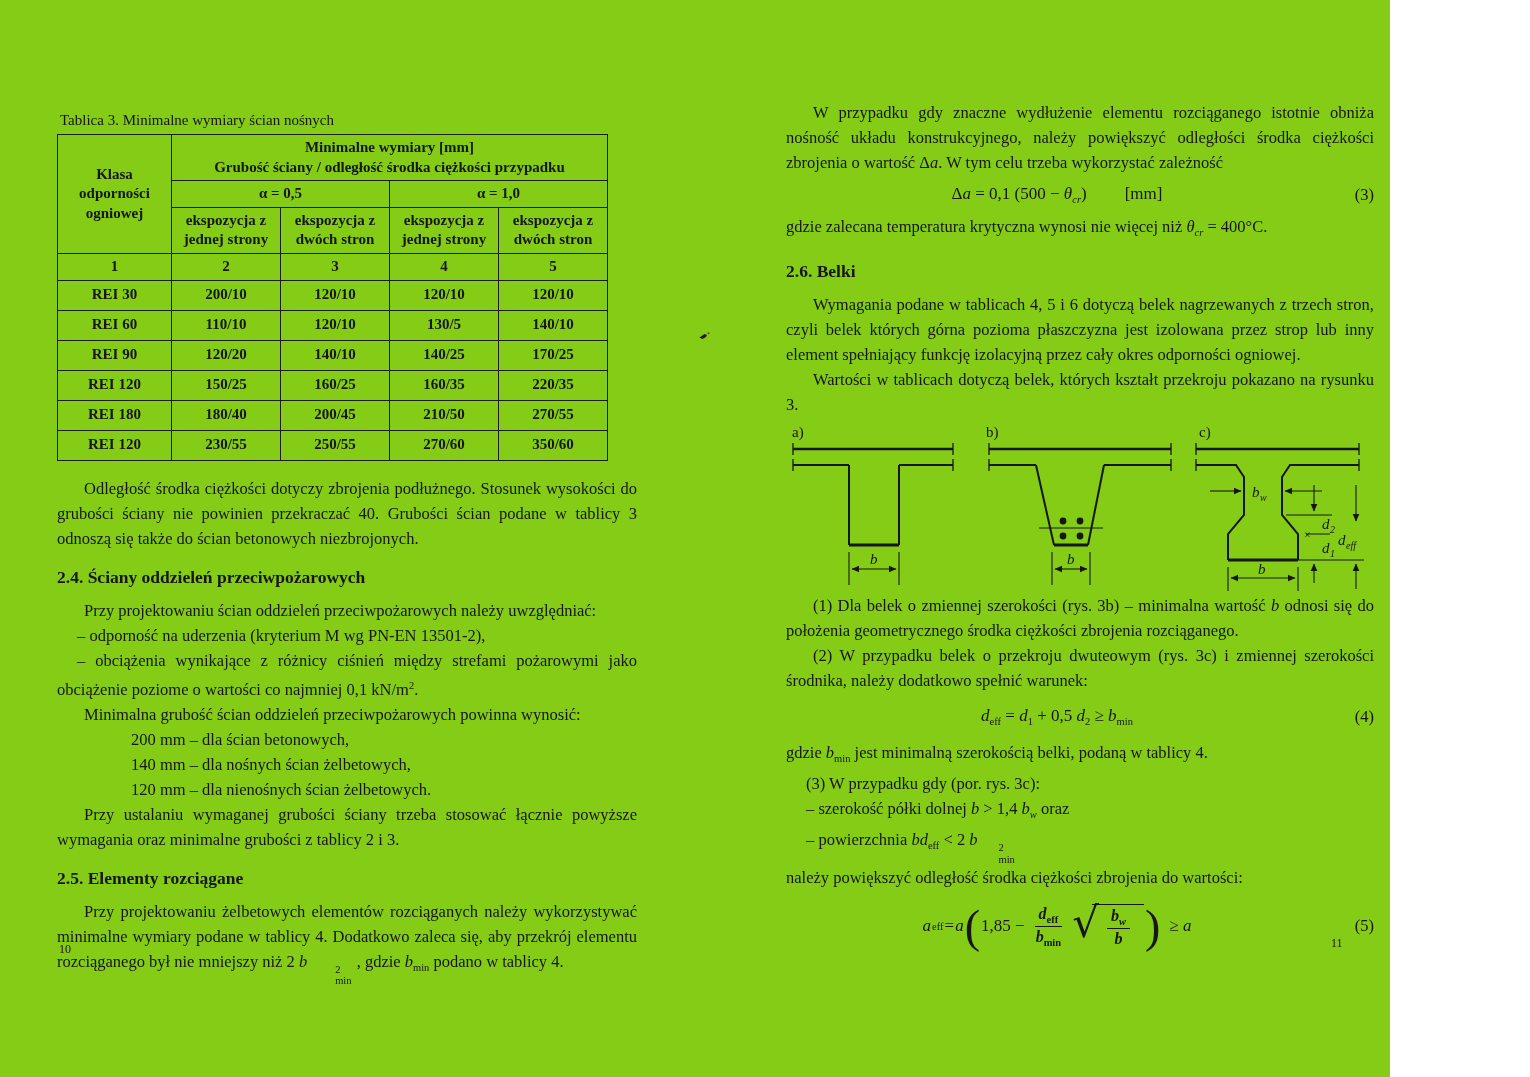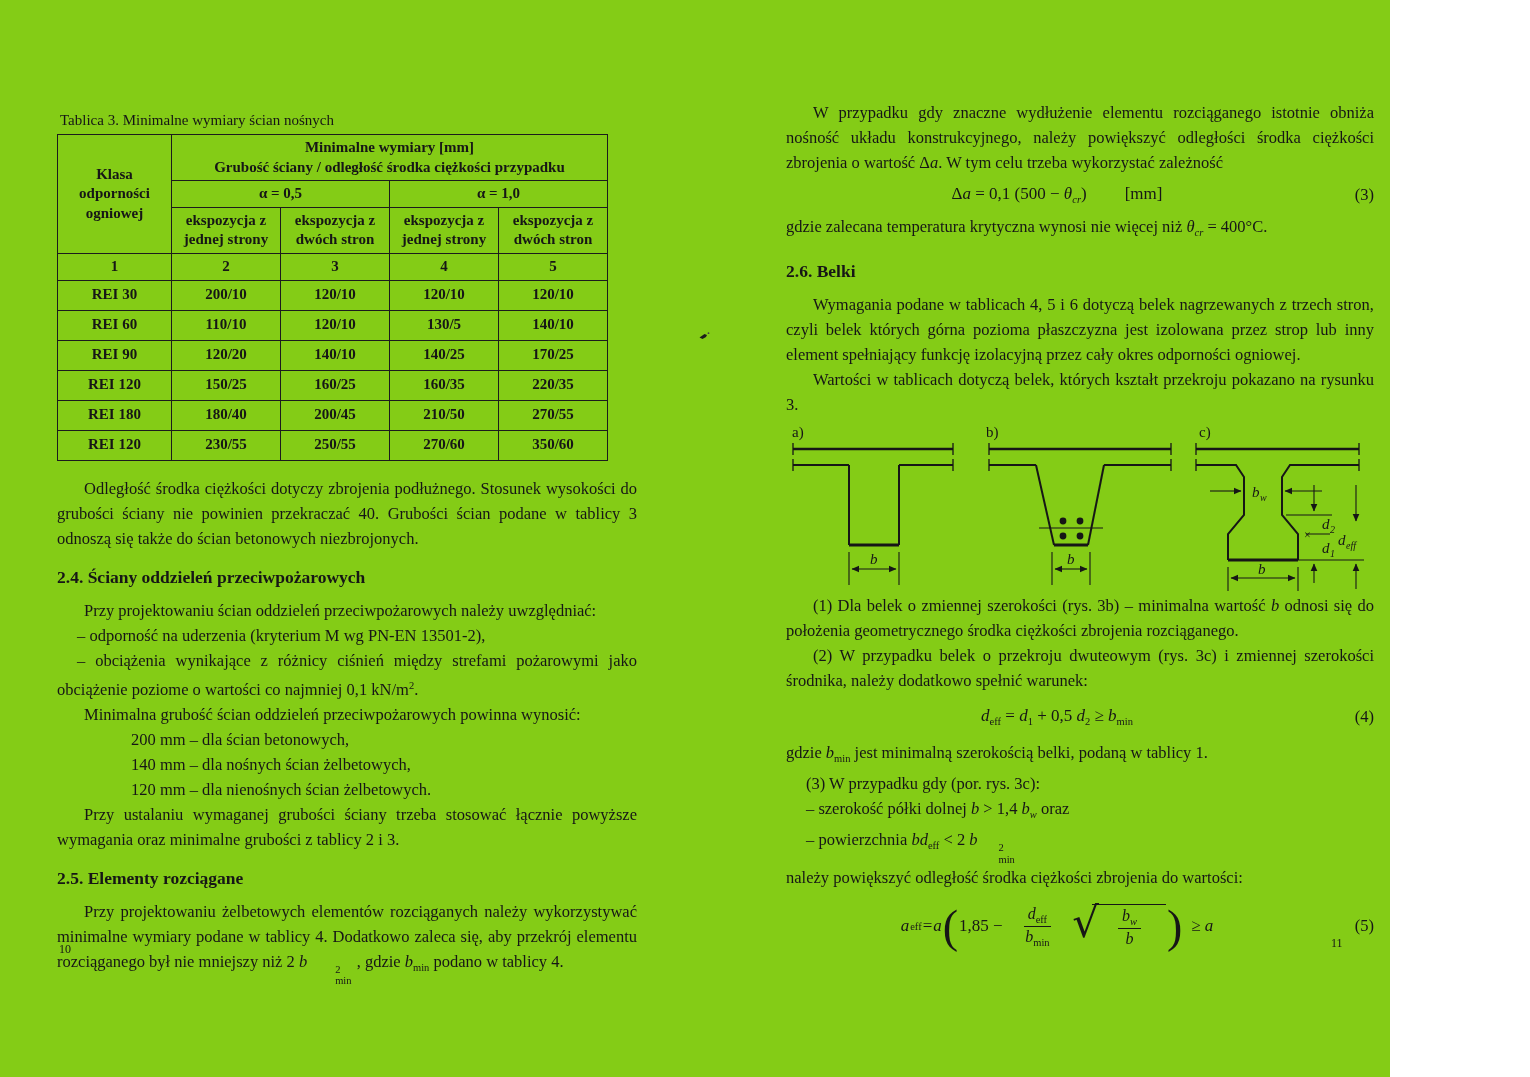--- a/index.html
+++ b/index.html
@@ -28,21 +28,21 @@
   .tbl .blk { display:block; }
   .tbl td.dat { height:23px; }
   .tbl tr.numrow td { height:20px; }
 
   
   .eq { display:flex; align-items:center; font-size:17px; margin:9px 0; }
   .eq .body { flex:1; text-align:center; }
   .eq .no { width:46px; text-align:right; font-size:16.5px; }
   .eq3 .unit { margin-left:38px; }
   .eqrow { display:inline-flex; align-items:center; gap:1px; }
-  .frac { display:inline-block; vertical-align:middle; margin:0 20px; font-size:16px; }
+  .frac { display:inline-block; vertical-align:middle; margin:0 9px; font-size:16px;font-weight:bold; }
   .frac .fn { display:block; border-bottom:1.4px solid #161616; padding:0 4px 1px; }
   .frac .fd { display:block; padding-top:1px; }
   .bigp { font-size:46px; line-height:0; font-weight:300; position:relative; top:1px; }
   .sqrt { display:inline-flex; align-items:center; }
   .sqrt .sign { font-family:"DejaVu Sans", sans-serif; font-size:42px; line-height:1;
                 position:relative; top:-3px; margin-right:-7px; }
   .sqrt .inner { display:inline-block; border-top:1.6px solid #161616; padding:2px 5px 0 6px; }
   .tail { margin-left:8px; }
 
   
@@ -269,21 +269,21 @@
     </div>
 
     <p class="ind"><span>(1) Dla belek o zmiennej szerokości (rys. 3b) – minimalna wartość </span><span class="it">b</span><span> odnosi się do położenia geometrycznego środka ciężkości zbrojenia rozciąganego.</span></p>
     <p class="ind">(2) W przypadku belek o przekroju dwuteowym (rys. 3c) i zmiennej szerokości środnika, należy dodatkowo spełnić warunek:</p>
 
     <div class="eq" style="margin:13px 0">
       <div class="body"><span class="it">d</span><span class="sb">eff</span><span> = </span><span class="it">d</span><span class="sb">1</span><span> + 0,5 </span><span class="it">d</span><span class="sb">2</span><span> ≥ </span><span class="it">b</span><span class="sb">min</span></div>
       <div class="no">(4)</div>
     </div>
 
-    <p><span>gdzie </span><span class="it">b</span><span class="sb">min</span><span> jest minimalną szerokością belki, podaną w tablicy 1.</span></p>
+    <p><span>gdzie </span><span class="it">b</span><span class="sb">min</span><span> jest minimalną szerokością belki, podaną w tablicy 4.</span></p>
     <p class="dash">(3) W przypadku gdy (por. rys. 3c):</p>
     <p class="dash"><span>– szerokość półki dolnej </span><span class="it">b</span><span> &gt; 1,4 </span><span class="it">b</span><span class="sb it">w</span><span> oraz</span></p>
     <p class="dash"><span>– powierzchnia </span><span class="it">bd</span><span class="sb">eff</span><span> &lt; 2 </span><span class="it">b</span><span class="ss">
           <span>2</span>
           <span>min</span>
         </span></p>
     <p>należy powiększyć odległość środka ciężkości zbrojenia do wartości:</p>
 
     <div class="eq" style="margin:14px 0 0">
       <div class="body">

